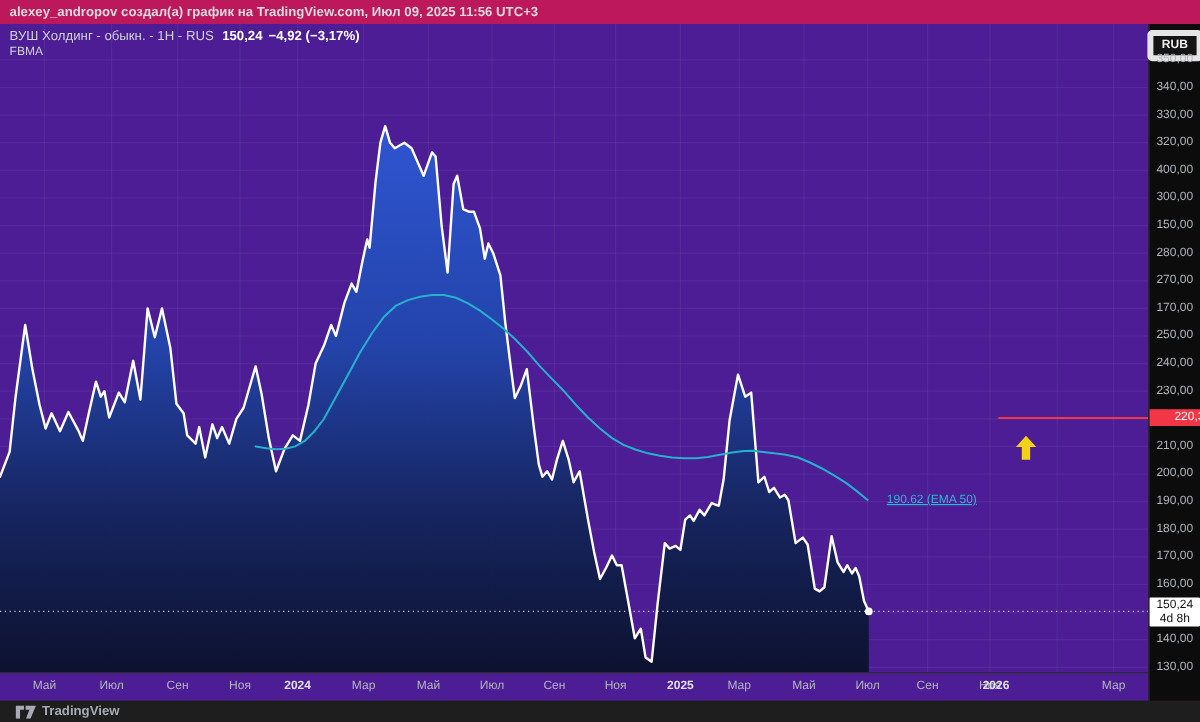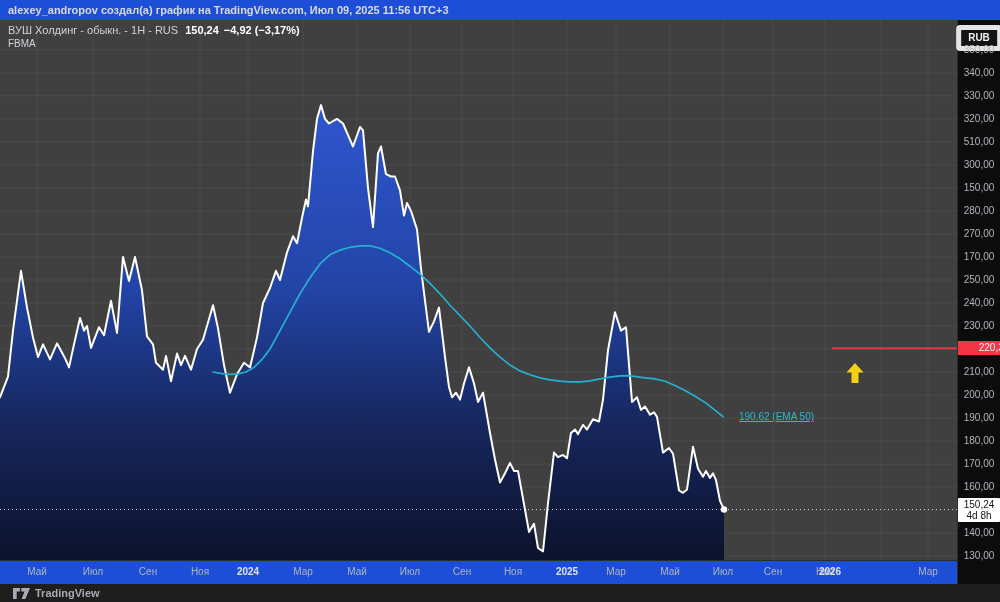--- a/index.html
+++ b/index.html
@@ -1,41 +1,41 @@
 <!DOCTYPE html>
 <html><head>
 <meta charset="utf-8">
 <style>
   html,body{margin:0;padding:0;background:#000;}
   .screen{position:relative;width:1000px;height:602px;background:#0c0c0c;overflow:hidden;
           font-family:"Liberation Sans",sans-serif;-webkit-font-smoothing:antialiased;}
-  .topbar{position:absolute;top:0;left:0;width:1000px;height:20px;background:#1d4ed8;
+  .topbar{position:absolute;top:0;left:0;width:1000px;height:20px;background:#be185d;
           color:#d9dadc;font-size:11px;font-weight:600;line-height:20px;padding-left:8px;
           box-sizing:border-box;white-space:nowrap;}
-  .chart-area{position:absolute;top:20px;left:0;width:1000px;height:540px;background:#404040;}
+  .chart-area{position:absolute;top:20px;left:0;width:1000px;height:540px;background:#4c1d95;}
   #chart-svg{position:absolute;top:0;left:0;}
   .legend{position:absolute;top:4px;left:8px;z-index:5;}
   .legend-row1{font-size:11px;color:#cfd2d8;white-space:nowrap;}
   .legend-row1 .vals{font-weight:700;color:#ffffff;margin-left:7px;}
   .legend-row1 .chg{margin-left:5px;}
   .legend-row2{font-size:10px;color:#cfd2d8;margin-top:2px;}
   .ema-label{position:absolute;left:739px;font-size:10px;color:#2eb5d2;z-index:4;white-space:nowrap;}
   .price-scale{position:absolute;top:0;right:0;width:43px;height:564px;border-left:1px solid #2c2c30;
                box-sizing:border-box;background:#0c0c0c;z-index:6;}
   .rub-btn{position:absolute;top:5px;left:50%;transform:translateX(-50%);border:5px solid #e5e5e5;
            border-radius:4px;color:#f0f0f2;font-size:10px;font-weight:600;padding:2px 7px 3px;
            background:#141414;cursor:pointer;}
   .tick{position:absolute;width:100%;text-align:center;color:#b2b5be;font-size:10px;line-height:12px;}
   .alert-label{position:absolute;width:100%;background:#f23645;color:#fff;font-size:10px;
                text-align:center;line-height:14px;padding-left:15px;}
   .last-label{position:absolute;width:100%;background:#ffffff;color:#131313;font-size:10px;
               text-align:center;line-height:11px;padding:1px 0;border-radius:1px;}
   .last-label .lp{font-weight:400;}
   .time-axis{position:absolute;top:560px;left:0;width:1000px;height:24px;border-top:1px solid #2c2c30;
-             box-sizing:border-box;background:#1d4ed8;}
+             box-sizing:border-box;background:#4c1d95;}
   .t-tick{position:absolute;top:5px;width:44px;margin-left:-22px;text-align:center;color:#b2b5be;
           font-size:10px;}
   .t-tick.major{color:#e0e2e5;font-weight:700;}
   .bottombar{position:absolute;top:584px;left:0;width:1000px;height:18px;background:#1e1e1e;
              display:flex;align-items:center;padding-left:13px;box-sizing:border-box;}
   .tv-logo{display:flex;align-items:center;gap:5px;color:#a8abb3;font-size:11px;font-weight:700;cursor:pointer;}
 </style>
 </head>
 <body>
 
@@ -116,21 +116,21 @@
 
     <div class="ema-label" id="ema-label" style="top: 391px; text-decoration: underline;">190.62 (EMA 50)</div>
 
     <div class="price-scale">
       <div class="rub-btn">RUB</div>
       <div id="price-ticks">
           <div class="tick" style="top:24px">350,00</div>
           <div class="tick" style="top:47px">340,00</div>
           <div class="tick" style="top:70px">330,00</div>
           <div class="tick" style="top:93px">320,00</div>
-          <div class="tick" style="top:116px">510,00</div>
+          <div class="tick" style="top:116px">400,00</div>
           <div class="tick" style="top:139px">300,00</div>
           <div class="tick" style="top:162px">150,00</div>
           <div class="tick" style="top:185px">280,00</div>
           <div class="tick" style="top:208px">270,00</div>
           <div class="tick" style="top:231px">170,00</div>
           <div class="tick" style="top:254px">250,00</div>
           <div class="tick" style="top:277px">240,00</div>
           <div class="tick" style="top:300px">230,00</div>
           <div class="tick" style="top:346px">210,00</div>
           <div class="tick" style="top:369px">200,00</div>

